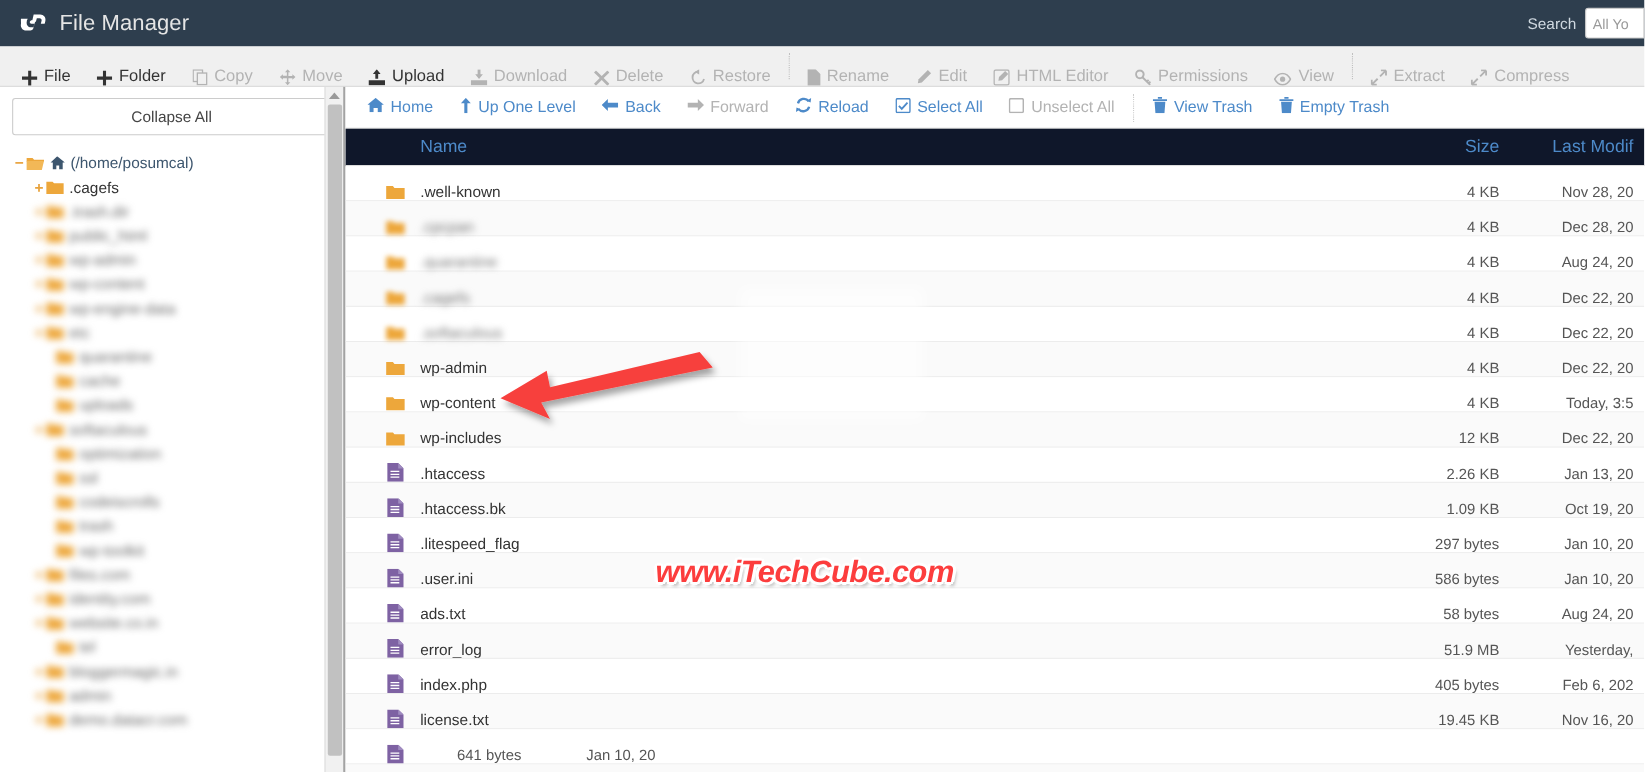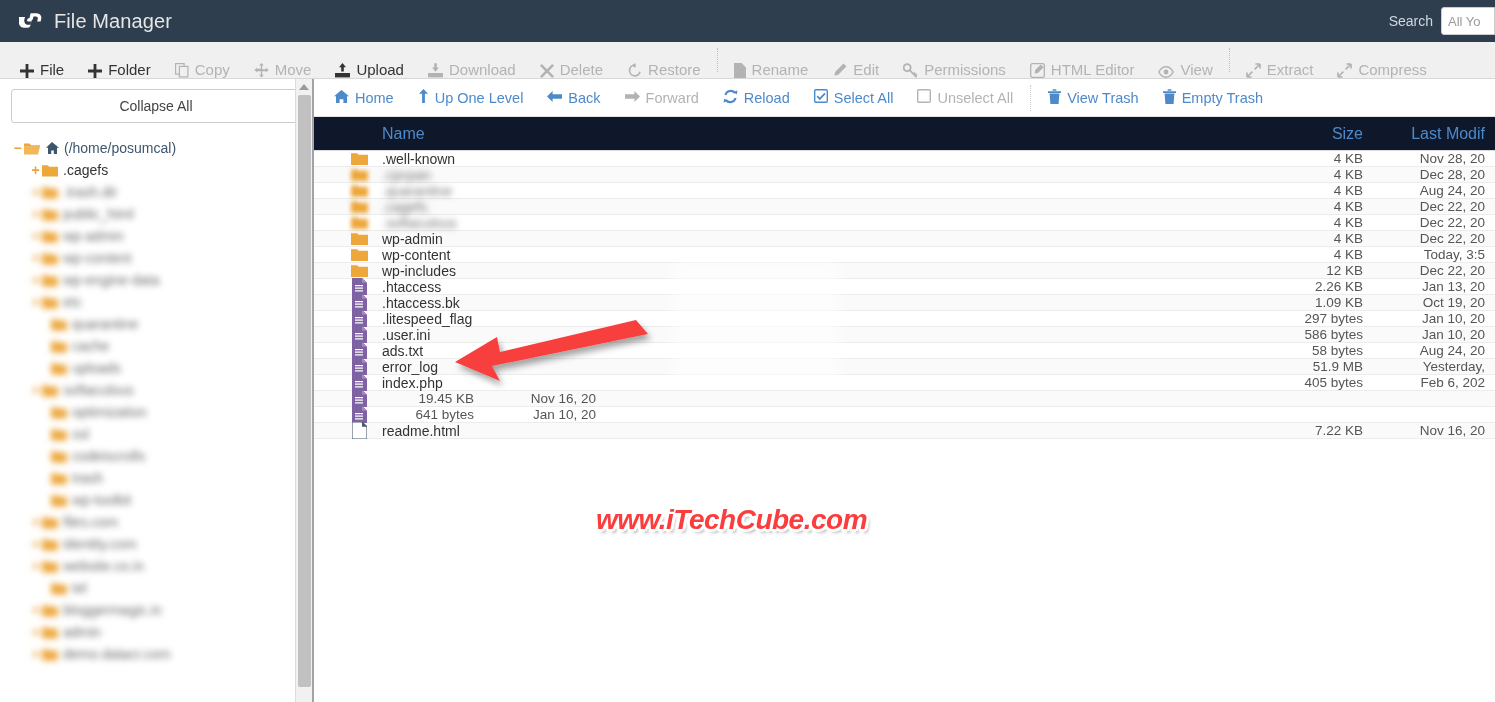--- a/index.html
+++ b/index.html
@@ -254,22 +254,22 @@
   .col-name  { flex: 1; padding-left: 8px; }
   .col-size  { width: 112px; flex: none; text-align: right; padding-right: 12px; }
   .col-date  { width: 120px; flex: none; text-align: right; padding-right: 10px; }
 
   .table-body {
     flex: 1;
     overflow: hidden;
   }
   .row {
     display: flex;
-    align-items: center;
-    height: 16px;
+    align-items: flex-end;
+    height: 32px;
     border-bottom: 1px solid #ececec;
     font-size: 14px;
     color: #333;
     background: #ffffff;
   }
   .row:nth-child(even) { background: #fafafa; }
   .row .col-name { color: #333; white-space: nowrap; overflow: hidden; }
   .row .col-size,
   .row .col-date { color: #555; font-size: 13.5px; white-space: nowrap; overflow: hidden; }
   .row .col-icon { display: flex; align-items: center; justify-content: center; }
@@ -424,35 +424,35 @@
       <svg width="15" height="15" viewBox="0 0 15 15">
           <path d="M11.5.6l2.9 2.9-8.4 8.4-3.6.7.7-3.6z" fill="#b3b3b3"></path>
         </svg>
     </span>
     <span>Edit</span>
   </div>
 
   <div class="tb-btn disabled">
     <span class="ic">
       <svg width="15" height="15" viewBox="0 0 15 15">
+          <rect x="0.7" y="0.7" width="13.6" height="13.6" rx="1.6" fill="none" stroke="#b3b3b3" stroke-width="1.3"></rect>
+          <path d="M10.8 1.5l2.8 2.8-5.6 5.6-3.4.6.6-3.4z" fill="#b3b3b3"></path>
+        </svg>
+    </span>
+    <span>HTML Editor</span>
+  </div>
+
+  <div class="tb-btn disabled">
+    <span class="ic">
+      <svg width="15" height="15" viewBox="0 0 15 15">
           <circle cx="4.2" cy="4.6" r="3.5" fill="none" stroke="#b3b3b3" stroke-width="1.8"></circle>
           <path d="M6.6 7.2l7 7M10.6 11.2l1.6-1.6M12.2 12.8l1.6-1.6" stroke="#b3b3b3" stroke-width="1.8" fill="none"></path>
         </svg>
     </span>
     <span>Permissions</span>
-  </div>
-
-  <div class="tb-btn disabled">
-    <span class="ic">
-      <svg width="15" height="15" viewBox="0 0 15 15">
-          <rect x="0.7" y="0.7" width="13.6" height="13.6" rx="1.6" fill="none" stroke="#b3b3b3" stroke-width="1.3"></rect>
-          <path d="M10.8 1.5l2.8 2.8-5.6 5.6-3.4.6.6-3.4z" fill="#b3b3b3"></path>
-        </svg>
-    </span>
-    <span>HTML Editor</span>
   </div>
 
   <div class="tb-btn disabled">
     <span class="ic">
       <svg width="16" height="12" viewBox="0 0 16 12">
           <path d="M8 .8C3.6.8.8 6 .8 6S3.6 11.2 8 11.2 15.2 6 15.2 6 12.4.8 8 .8z" fill="none" stroke="#b3b3b3" stroke-width="1.5"></path>
           <circle cx="8" cy="6" r="2.4" fill="#b3b3b3"></circle>
         </svg>
     </span>
     <span>View</span>
@@ -1028,20 +1028,21 @@
 
       <div class="row">
         <div class="col-check"></div>
         <div class="col-icon">
             <svg width="15" height="17" viewBox="0 0 15 17">
               <path d="M0 0h10l5 4.8V17H0z" fill="#7e62a3"></path>
               <path d="M10 0l5 4.8h-5z" fill="#a08cc0"></path>
               <path d="M3 7h8v1.2H3zM3 9.6h8v1.2H3zM3 12.2h8v1.2H3z" fill="#fff"></path>
             </svg>
           </div>
+        <div class="col-name">license.txt</div>
         <div class="col-size">19.45 KB</div>
         <div class="col-date">Nov 16, 20</div>
       </div>
 
       <div class="row">
         <div class="col-check"></div>
         <div class="col-icon">
             <svg width="15" height="17" viewBox="0 0 15 17">
               <path d="M0 0h10l5 4.8V17H0z" fill="#7e62a3"></path>
               <path d="M10 0l5 4.8h-5z" fill="#a08cc0"></path>

